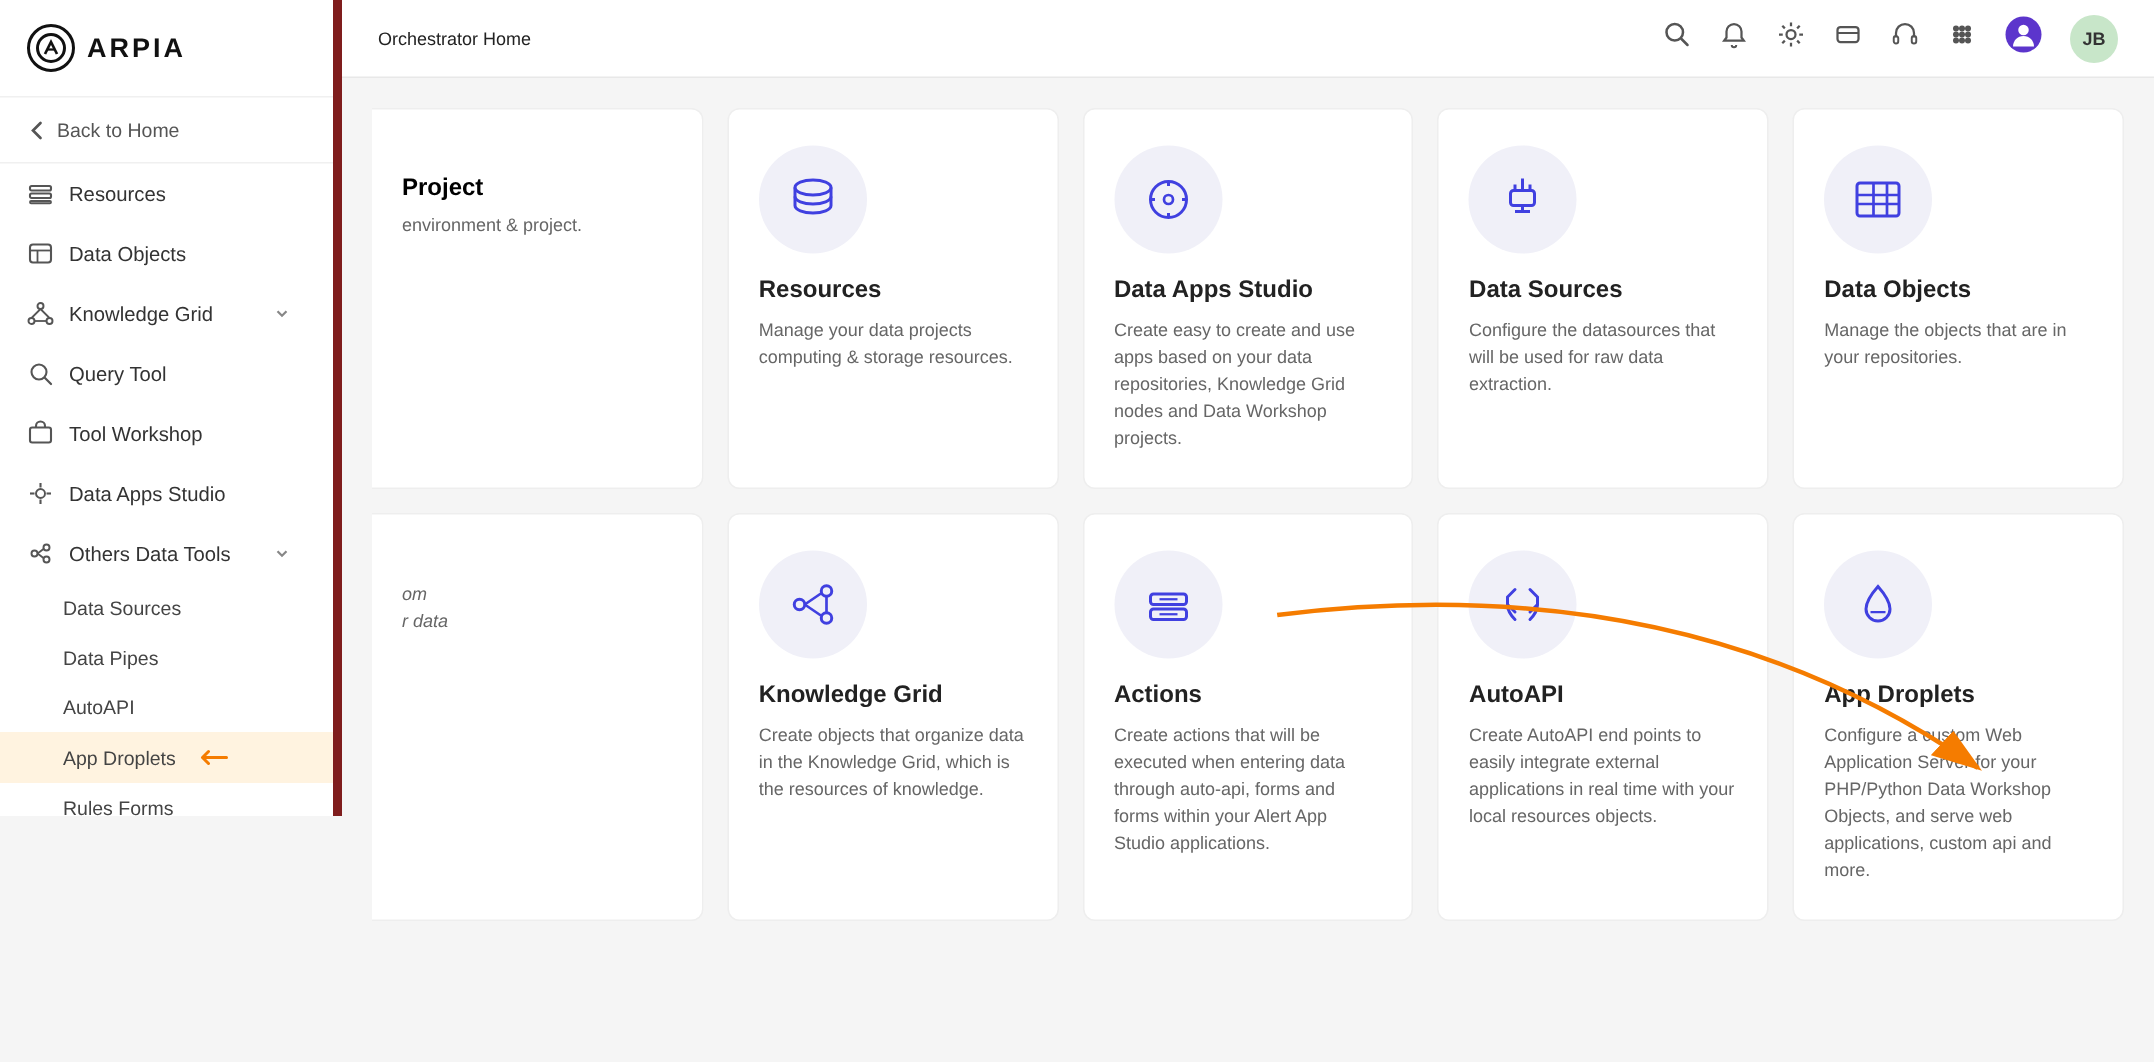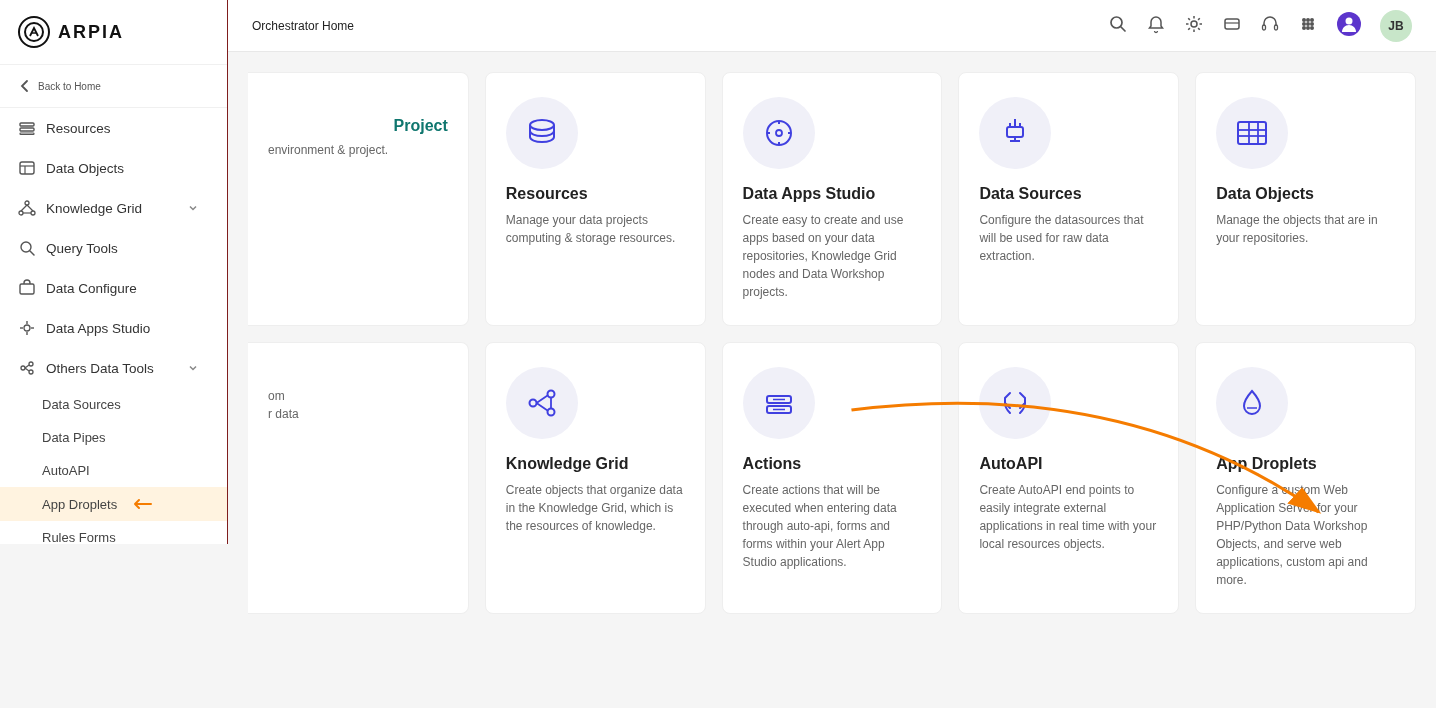--- a/index.html
+++ b/index.html
@@ -3,21 +3,21 @@
   <meta charset="utf-8">
   <style>
     * { box-sizing: border-box; margin: 0; padding: 0; }
     body { font-family: -apple-system, BlinkMacSystemFont, 'Segoe UI', sans-serif; background: #f5f5f5; display: flex; height: 708px; overflow: hidden; }
 
     
     .sidebar {
       width: 228px;
       min-width: 228px;
       background: #fff;
-      border-right: 1px solid #7f1d1d;
+      border-right: 6px solid #7f1d1d;
       display: flex;
       flex-direction: column;
       height: 544px;
       overflow-y: auto;
     }
     .sidebar-logo {
       display: flex;
       align-items: center;
       padding: 16px 18px;
       border-bottom: 1px solid #f0f0f0;
@@ -27,21 +27,21 @@
       border-radius: 50%;
       border: 2.5px solid #111;
       display: flex; align-items: center; justify-content: center;
       font-weight: 900; font-size: 14px; color: #111;
       margin-right: 8px;
     }
     .logo-text { font-weight: 800; font-size: 18px; letter-spacing: 2px; color: #111; }
 
     .sidebar-back {
       display: flex; align-items: center; padding: 14px 18px;
-      font-size: 10px; color: #555; cursor: pointer;
+      font-size: 13px; color: #555; cursor: pointer;
       border-bottom: 1px solid #f0f0f0;
     }
     .sidebar-back svg { margin-right: 6px; }
 
     .sidebar-item {
       display: flex; align-items: center; padding: 11px 18px;
       font-size: 13.5px; color: #333; cursor: pointer;
       position: relative;
     }
     .sidebar-item.active { color: #4040e0; font-weight: 600; }
@@ -178,29 +178,29 @@
     <svg class="chevron" width="12" height="12" viewBox="0 0 12 12" fill="none">
       <path d="M3 4.5L6 7.5L9 4.5" stroke="#888" stroke-width="1.5"></path>
     </svg>
   </div>
 
   <div class="sidebar-item">
     <svg width="18" height="18" viewBox="0 0 18 18" fill="none">
       <circle cx="8" cy="8" r="5" stroke="#555" stroke-width="1.4"></circle>
       <line x1="12" y1="12" x2="16" y2="16" stroke="#555" stroke-width="1.5" stroke-linecap="round"></line>
     </svg>
-    <span>Query Tools</span>
+    <span>Query Tool</span>
   </div>
 
   <div class="sidebar-item">
     <svg width="18" height="18" viewBox="0 0 18 18" fill="none">
       <rect x="2" y="5" width="14" height="10" rx="1.5" stroke="#555" stroke-width="1.4"></rect>
       <path d="M6 5V4a2 2 0 0 1 6 0v1" stroke="#555" stroke-width="1.4"></path>
     </svg>
-    <span>Data Configure</span>
+    <span>Tool Workshop</span>
   </div>
 
   <div class="sidebar-item">
     <svg width="18" height="18" viewBox="0 0 18 18" fill="none">
       <circle cx="9" cy="9" r="3" stroke="#555" stroke-width="1.3"></circle>
       <line x1="9" y1="2" x2="9" y2="5" stroke="#555" stroke-width="1.4"></line>
       <line x1="9" y1="13" x2="9" y2="16" stroke="#555" stroke-width="1.4"></line>
       <line x1="2" y1="9" x2="5" y2="9" stroke="#555" stroke-width="1.4"></line>
       <line x1="13" y1="9" x2="16" y2="9" stroke="#555" stroke-width="1.4"></line>
     </svg>
@@ -321,21 +321,21 @@
       <div class="avatar">JB</div>
     </div>
   </header>
 
   <div class="content">
 
     <div class="cards-grid">
 
       <div class="card partial" style="overflow:hidden;">
         <div style="padding-top:20px;">
-          <div class="card-title" style="font-size:16px;font-weight:600;color:#0f766e;margin-bottom:6px;text-align:right;">Project</div>
+          <div class="card-title" style="font-size:16px;font-weight:600;color:#000000;margin-bottom:6px;">Project</div>
           <div class="card-desc">environment &amp; project.</div>
         </div>
       </div>
 
       <div class="card">
         <div class="card-icon-wrap">
           <svg width="38" height="38" viewBox="0 0 38 38" fill="none">
             <ellipse cx="19" cy="11" rx="12" ry="5" stroke="#4040e0" stroke-width="2"></ellipse>
             <path d="M7 11v6c0 2.8 5.4 5 12 5s12-2.2 12-5v-6" stroke="#4040e0" stroke-width="2"></path>
             <path d="M7 17v6c0 2.8 5.4 5 12 5s12-2.2 12-5v-6" stroke="#4040e0" stroke-width="2"></path>
@@ -387,21 +387,21 @@
         </div>
         <div class="card-title">Data Objects</div>
         <div class="card-desc">Manage the objects that are in your repositories.</div>
       </div>
     </div>
 
     <div style="position:relative;">
       <div class="cards-grid">
 
         <div class="card partial" style="overflow:hidden;">
-          <div style="padding-top:20px;">
+          <div style="padding-top:20px;font-style:italic;">
             <div class="card-desc">om<br>r data</div>
           </div>
         </div>
 
         <div class="card">
           <div class="card-icon-wrap">
             <svg width="38" height="38" viewBox="0 0 38 38" fill="none">
               <circle cx="10" cy="19" r="3.5" stroke="#4040e0" stroke-width="2"></circle>
               <circle cx="28" cy="10" r="3.5" stroke="#4040e0" stroke-width="2"></circle>
               <circle cx="28" cy="28" r="3.5" stroke="#4040e0" stroke-width="2"></circle>

